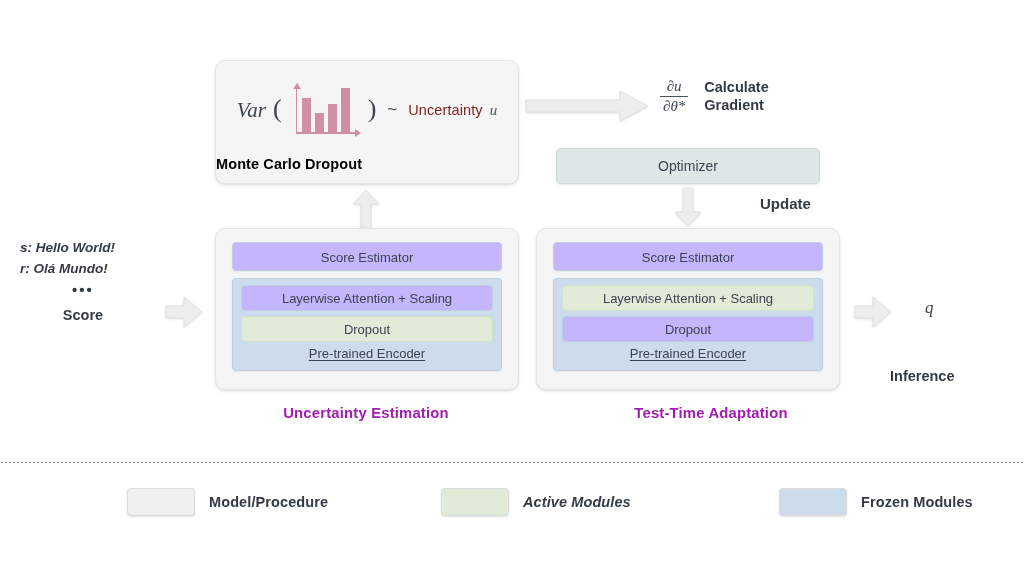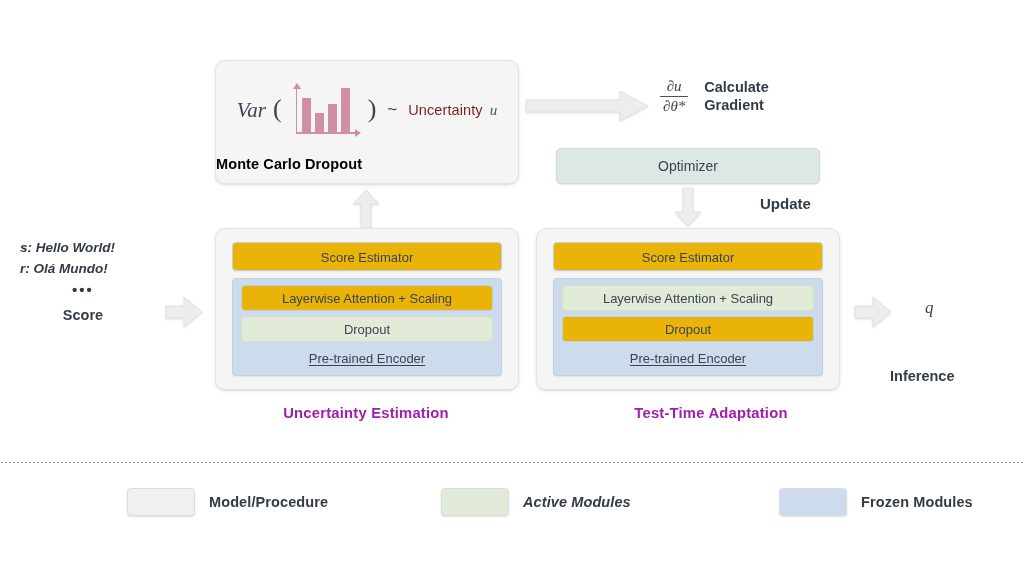--- a/index.html
+++ b/index.html
@@ -68,32 +68,32 @@
   
   .stack-card{width:302px;height:160px;top:228px;}
   #stack-left{left:215px;}
   #stack-right{left:536px;}
   .stack-inner{position:absolute;left:16px;right:16px;top:13px;}
   .mod{
     border-radius:4px;border:1px solid #c3d3e3;background:#ccdcec;
     font-size:13px;color:#3c4450;text-align:center;
     line-height:29px;height:29px;box-sizing:border-box;
   }
-  .mod.blue{background:#eab308;border-color:#bfd0e2;}
+  .mod.blue{background:#c4b5fd;border-color:#bfd0e2;}
   .mod.green{background:#e2ebd8;border-color:#d4e0c7;}
   .score{box-shadow:0 1px 2px rgba(0,0,0,.07);}
   .panel{
     margin-top:7px;background:#ccdcec;border:1px solid #bfd0e2;border-radius:4px;
     padding:6px 8px 4px;box-shadow:0 1px 2px rgba(0,0,0,.07);
   }
   .panel .mod{height:26px;line-height:25px;}
   .panel .mod + .mod{margin-top:5px;}
   .encoder{
     height:24px;line-height:24px;text-align:center;font-size:13px;color:#3c4450;
-    margin-top:5px;text-decoration:underline;text-underline-offset:2px;
+    text-decoration:underline;text-underline-offset:2px;
   }
   .stack-caption{
     position:absolute;top:405px;width:302px;text-align:center;
     font-weight:bold;font-size:14.8px;color:#a21caf;letter-spacing:.2px;
   }
   #cap-left{left:215px;}
   #cap-right{left:560px;}
 
   
   #input-block{left:8px;top:238px;width:150px;text-align:center;}

